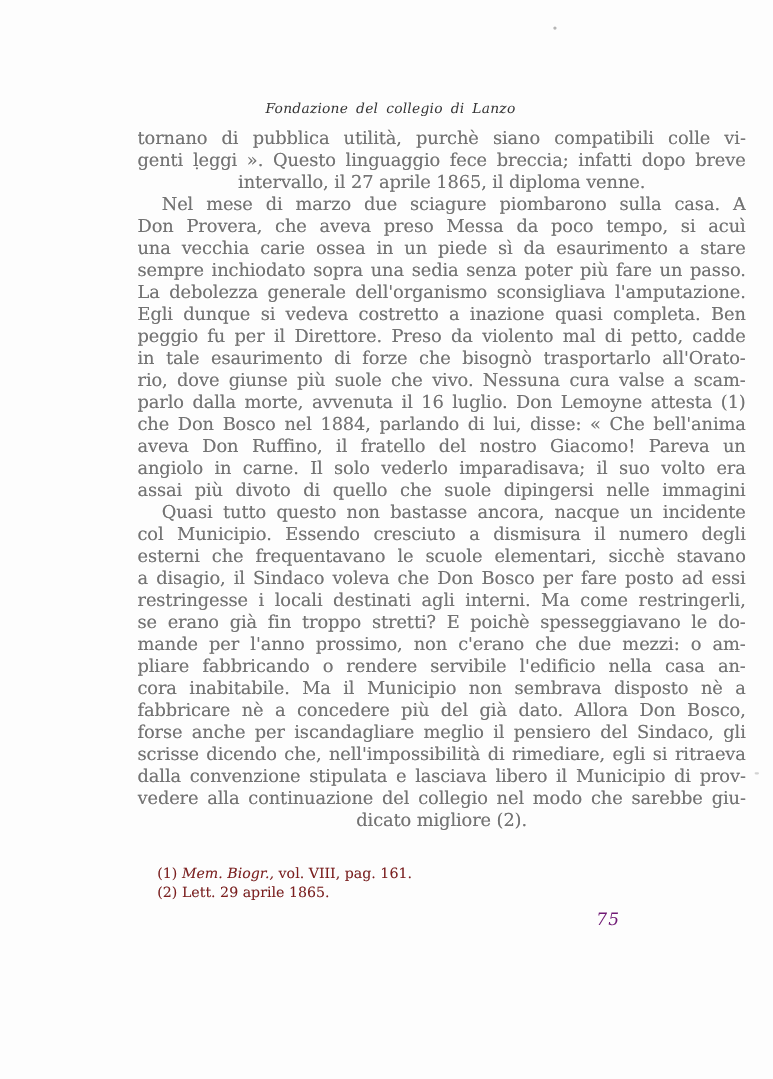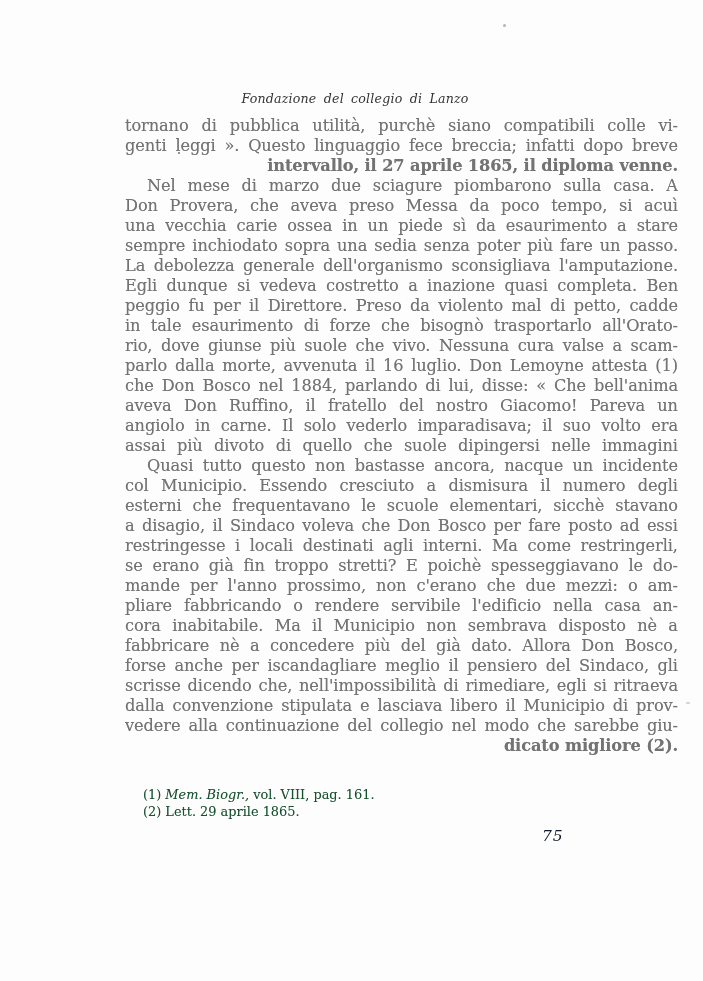--- a/index.html
+++ b/index.html
@@ -20,30 +20,30 @@
     font-size:16.2px;color:#737373;letter-spacing:-0.1px;
     text-shadow:0 0 0.5px rgba(40,40,40,0.35);
   }
   .line{
     height:20px;line-height:20px;
     display:flex;justify-content:space-between;
     overflow:hidden;
   }
   .line span{white-space:pre;}
   .line.indent{padding-left:22px;}
-  .line.last{display:block;text-align:right;font-weight:bold;}
+  .line.last{display:block;text-align:center;}
   .footnotes{
     position:absolute;left:95px;top:786px;width:500px;
-    font-size:12.9px;line-height:17px;color:#14532d;
+    font-size:12.9px;line-height:17px;color:#7f1d1d;
     text-shadow:0 0 0.4px rgba(40,40,40,0.3);
   }
   .fnline .it{font-style:italic;}
   .page-number{
     position:absolute;left:494px;top:827px;
-    font-size:15.5px;font-style:italic;letter-spacing:1px;color:#0f172a;
+    font-size:15.5px;font-style:italic;letter-spacing:1px;color:#701a75;
   }
   .speck{position:absolute;border-radius:50%;}
   .s1{left:455px;top:24px;width:3px;height:3px;background:#b5b5b5;}
   .s2{left:638px;top:702px;width:4px;height:2px;background:#d2d2d2;border-radius:2px;}
   .s3{left:130px;top:152px;width:2px;height:2px;background:#6f6f6f;}
 </style>
 </head>
 <body>
 
 <div class="page">

